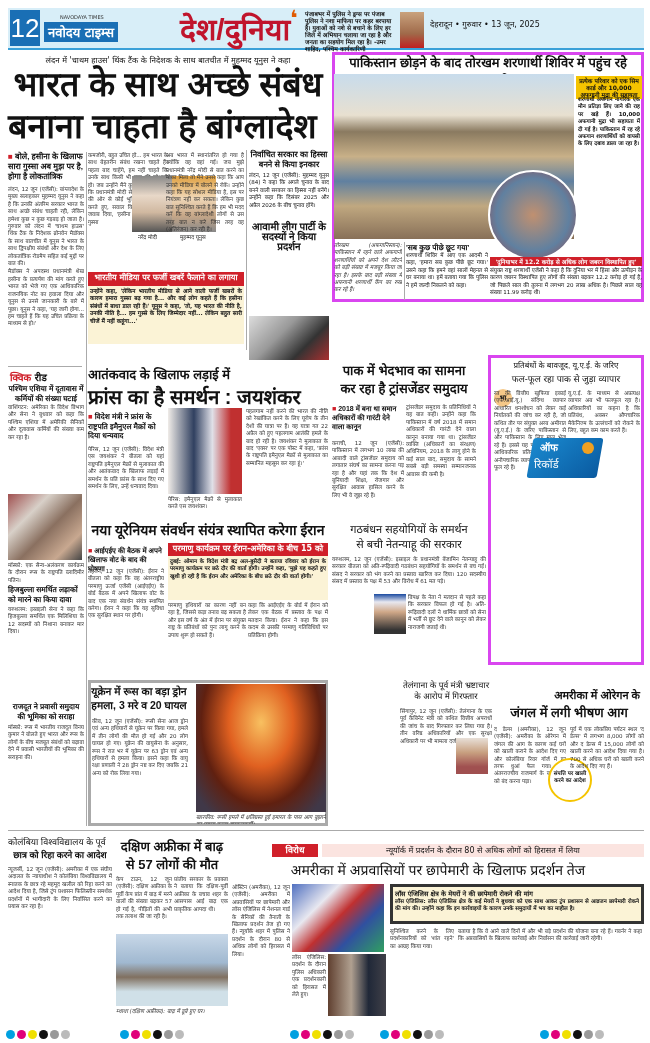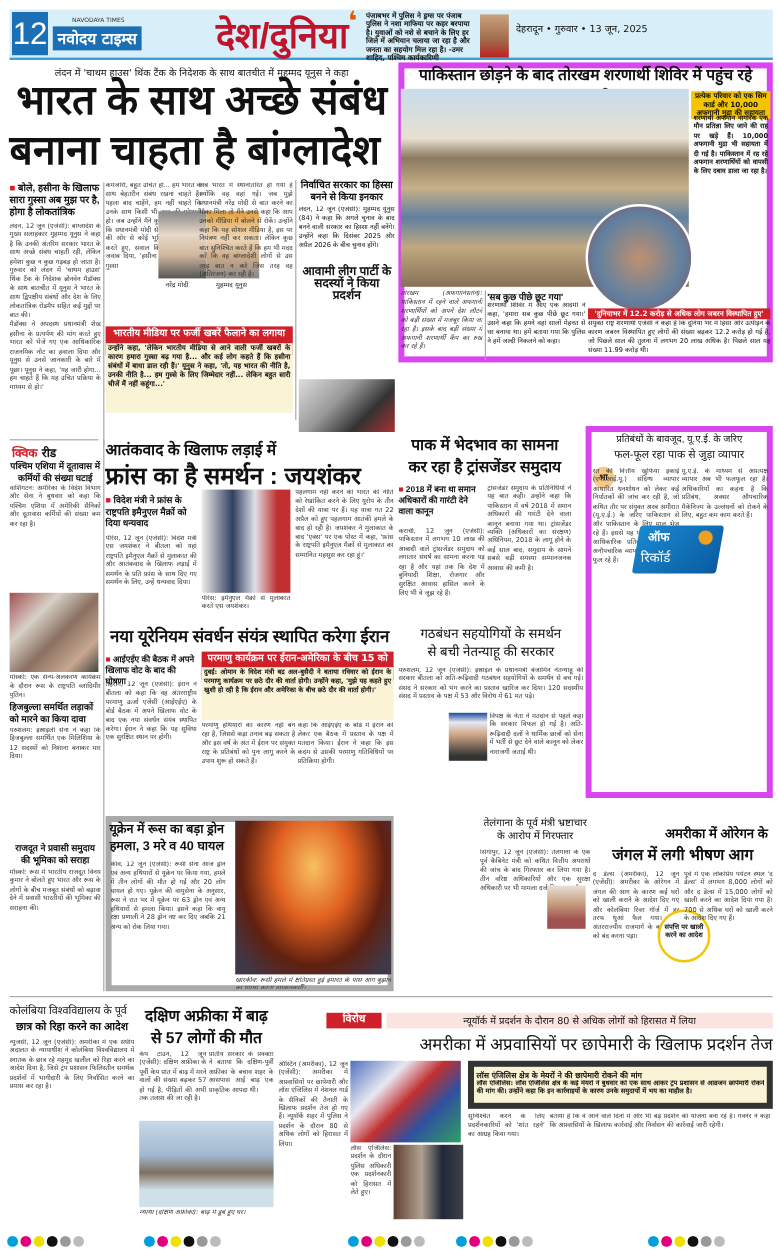--- a/index.html
+++ b/index.html
@@ -11,21 +11,21 @@
 .brandsm{left:60px;top:14px;font-size:5px;color:#333}
 .sect{left:180px;top:8px;font-size:30px;color:#c0142c;font-weight:bold;font-family:"Liberation Sans",sans-serif}
 .quote{left:296px;top:10px;width:180px;font-size:6px;line-height:7px;color:#111}
 .qmark{left:290px;top:6px;font-size:22px;color:#e05a00;font-weight:bold}
 .qpic{left:400px;top:12px;width:24px;height:36px;background:linear-gradient(#c9a27d,#a06a4a 60%,#c02020);}
 .date{left:430px;top:18px;font-size:8px;color:#111}
 .kicker{font-size:9px;color:#111;text-align:center}
 .hl{font-weight:bold;color:#111;font-family:"Liberation Sans",sans-serif}
 .txt{font-size:5.5px;line-height:7.4px;color:#333;text-align:justify;overflow:hidden}
 .txt p{margin-bottom:1px}
-.box{border:5px solid #d946ef}
+.box{border:3px solid #d946ef}
 .redbar{background:#d0202a;color:#fff;font-weight:bold;text-align:center}
 .yellowbg{background:#fbf3d6}
 .photo{overflow:hidden}
 .cap{font-size:5.5px;color:#222}
 .bullet::before{content:"■ ";color:#d0202a}
 .vline{background:#aaa;width:1px}
 .hline{background:#aaa;height:1px}
 .reg{display:flex;gap:2px}
 .reg span{width:9px;height:9px;border-radius:50%;display:inline-block}
 </style>
@@ -124,21 +124,21 @@
 <div class="abs txt" style="left:248px;top:602px;width:80px;height:74px">कहा कि आईएईए के बोर्ड में ईरान को लेकर एक बैठक में प्रस्ताव के पक्ष में मतदान किया। ईरान ने कहा कि इस कदम से उसकी परमाणु गतिविधियों पर प्रतिक्रिया होगी।</div>
 
 <div class="abs hl" style="left:332px;top:522px;width:154px;font-size:11px;line-height:15px;text-align:center;font-weight:normal">गठबंधन सहयोगियों के समर्थन</div>
 <div class="abs hl" style="left:332px;top:537px;width:154px;font-size:11px;line-height:15px;text-align:center;font-weight:normal">से बची नेतन्याहू की सरकार</div>
 <div class="abs txt" style="left:332px;top:556px;width:154px;height:36px">यरुशलम, 12 जून (एजेंसी): इस्राइल के प्रधानमंत्री बेंजामिन नेतन्याहू की सरकार बीतला को अति-रूढ़िवादी गठबंधन सहयोगियों के समर्थन से बच गई। संसद ने सरकार को भंग करने का प्रस्ताव खारिज कर दिया। 120 सदस्यीय संसद में प्रस्ताव के पक्ष में 53 और विरोध में 61 मत पड़े।</div>
 <div class="abs photo" style="left:374px;top:594px;width:32px;height:40px;background:linear-gradient(#1a4aa0 0%,#e8e8f0 20%,#d0a888 45%,#333 90%)"></div>
 <div class="abs txt" style="left:408px;top:594px;width:78px;height:72px">विपक्ष के नेता ने मतदान से पहले कहा कि सरकार विफल हो गई है। अति-रूढ़िवादी दलों ने धार्मिक छात्रों को सेना में भर्ती से छूट देने वाले कानून को लेकर नाराजगी जताई थी।</div>
 
 <div class="abs box" style="left:88px;top:680px;width:240px;height:146px;border-color:#aaa"></div>
 <div class="abs hl" style="left:90px;top:684px;width:98px;font-size:10.5px;line-height:14px;text-align:center">यूक्रेन में रूस का बड़ा ड्रोन</div>
-<div class="abs hl" style="left:90px;top:698px;width:98px;font-size:10.5px;line-height:14px;text-align:center">हमला, 3 मरे व 40 घायल</div>
+<div class="abs hl" style="left:90px;top:698px;width:98px;font-size:10.5px;line-height:14px;text-align:center">हमला, 3 मरे व 20 घायल</div>
 <div class="abs txt" style="left:92px;top:718px;width:96px;height:106px">कीव, 12 जून (एजेंसी): रूसी सेना आज ड्रोन एवं अन्य हथियारों से यूक्रेन पर किया गया, हमले में तीन लोगों की मौत हो गई और 20 लोग घायल हो गए। यूक्रेन की वायुसेना के अनुसार, रूस ने रात भर में यूक्रेन पर 63 ड्रोन एवं अन्य हथियारों से हमला किया। इसने कहा कि वायु रक्षा प्रणाली ने 28 ड्रोन नष्ट कर दिए जबकि 21 अन्य को रोक लिया गया।</div>
 <div class="abs photo" style="left:196px;top:684px;width:130px;height:128px;background:radial-gradient(ellipse at 50% 30%,#f8c060,#e06020 35%,#602010 65%,#403848 90%)"></div>
 <div class="abs txt" style="left:196px;top:814px;width:130px;height:10px;font-style:italic">खारकीव: रूसी हमले में क्षतिग्रस्त हुई इमारत के पास आग बुझाने का प्रयास करता दमकलकर्मी।</div>
 
 <div class="abs hl" style="left:400px;top:680px;width:92px;font-size:8.5px;line-height:11px;text-align:center;font-weight:normal">तेलंगाना के पूर्व मंत्री भ्रष्टाचार</div>
 <div class="abs hl" style="left:400px;top:691px;width:92px;font-size:8.5px;line-height:11px;text-align:center;font-weight:normal">के आरोप में गिरफ्तार</div>
 <div class="abs txt" style="left:400px;top:708px;width:92px;height:116px">सिंगापुर, 12 जून (एजेंसी): तेलंगाना के एक पूर्व कैबिनेट मंत्री को कथित वित्तीय अपराधों की जांच के बाद गिरफ्तार कर लिया गया है। तीन वरिष्ठ अधिकारियों और एक सुरक्षा अधिकारी पर भी मामला दर्ज किया गया है।</div>
 <div class="abs photo" style="left:456px;top:738px;width:32px;height:36px;background:linear-gradient(#e8e0d8,#c8a080 40%,#a05050 80%)"></div>
 
 <div class="abs hl" style="left:490px;top:686px;width:150px;font-size:11px;line-height:18px;text-align:right">अमरीका में ओरेगन के</div>
@@ -154,21 +154,21 @@
 
 <div class="abs hl" style="left:116px;top:838px;width:112px;font-size:13px;line-height:18px;text-align:center">दक्षिण अफ्रीका में बाढ़</div>
 <div class="abs hl" style="left:116px;top:856px;width:112px;font-size:13px;line-height:18px;text-align:center">से 57 लोगों की मौत</div>
 <div class="abs txt" style="left:116px;top:876px;width:56px;height:54px">केप टाउन, 12 जून (एजेंसी): दक्षिण अफ्रीका के पूर्वी केप प्रांत में बाढ़ में मरने वालों की संख्या बढ़कर 57 हो गई है, पीड़ितों की अभी तक तलाश की जा रही है।</div>
 <div class="abs txt" style="left:174px;top:876px;width:54px;height:54px">प्रांतीय सरकार के प्रवक्ता ने बताया कि दक्षिण-पूर्वी अफ्रीका के बचाव शहर के आसपास आई बाढ़ एक प्राकृतिक आपदा थी।</div>
 <div class="abs photo" style="left:116px;top:934px;width:112px;height:72px;background:linear-gradient(#c8d8e8 0%,#a0b8d0 40%,#807060 60%,#d0e0e8 80%)"></div>
 <div class="abs txt" style="left:116px;top:1008px;width:112px;height:10px;font-style:italic">म्थाथा (दक्षिण अफ्रीका): बाढ़ में डूबे हुए घर।</div>
 
 <div class="abs redbar" style="left:272px;top:844px;width:46px;font-size:9px;line-height:13px">विरोध</div>
 <div class="abs" style="left:322px;top:844px;width:322px;background:#fbe4e0;font-size:8px;line-height:13px;text-align:center">न्यूयॉर्क में प्रदर्शन के दौरान 80 से अधिक लोगों को हिरासत में लिया</div>
-<div class="abs hl" style="left:232px;top:860px;width:412px;font-size:14px;line-height:20px;text-align:right;font-weight:normal">अमरीका में अप्रवासियों पर छापेमारी के खिलाफ प्रदर्शन तेज</div>
+<div class="abs hl" style="left:232px;top:860px;width:412px;font-size:14px;line-height:20px;text-align:center;font-weight:normal">अमरीका में अप्रवासियों पर छापेमारी के खिलाफ प्रदर्शन तेज</div>
 <div class="abs txt" style="left:232px;top:884px;width:58px;height:130px">ऑस्टिन (अमरीका), 12 जून (एजेंसी): अमरीका में अप्रवासियों पर छापेमारी और लॉस एंजिलिस में नेशनल गार्ड के सैनिकों की तैनाती के खिलाफ प्रदर्शन तेज हो गए हैं। न्यूयॉर्क शहर में पुलिस ने प्रदर्शन के दौरान 80 से अधिक लोगों को हिरासत में लिया।</div>
 <div class="abs photo" style="left:292px;top:884px;width:92px;height:68px;background:linear-gradient(135deg,#5070c0,#e8e8f0 30%,#c03030 50%,#3050a0 70%,#30a060)"></div>
 <div class="abs txt" style="left:292px;top:954px;width:34px;height:60px">लॉस एंजिलिस: प्रदर्शन के दौरान पुलिस अधिकारी एक प्रदर्शनकारी को हिरासत में लेते हुए।</div>
 <div class="abs photo" style="left:328px;top:954px;width:58px;height:62px;background:linear-gradient(90deg,#604030,#b0a090 40%,#202838 70%,#404048)"></div>
 <div class="abs box yellowbg" style="left:390px;top:884px;width:254px;height:40px;padding:2px;border-color:#333">
   <div style="font-size:6.5px;font-weight:bold">लॉस एंजिलिस क्षेत्र के मेयरों ने की छापेमारी रोकने की मांग</div>
   <div class="txt" style="color:#111;font-weight:bold;height:28px">लॉस एंजिलिस: लॉस एंजिलिस क्षेत्र के कई मेयरों ने बुधवार को एक साथ आकर ट्रंप प्रशासन से आव्रजन छापेमारी रोकने की मांग की। उन्होंने कहा कि इन कार्रवाइयों के कारण उनके समुदायों में भय का माहौल है।</div>
 </div>
 <div class="abs txt" style="left:390px;top:928px;width:64px;height:86px">सुनिश्चित करने के लिए प्रदर्शनकारियों को 'शांत रहने' का आग्रह किया गया।</div>
 <div class="abs txt" style="left:458px;top:928px;width:184px;height:86px">बताया है कि वे आने वाले दिनों में और भी बड़े प्रदर्शन की योजना बना रहे हैं। गवर्नर ने कहा कि अप्रवासियों के खिलाफ कार्रवाई और निर्वासन की कार्रवाई जारी रहेगी।</div>

